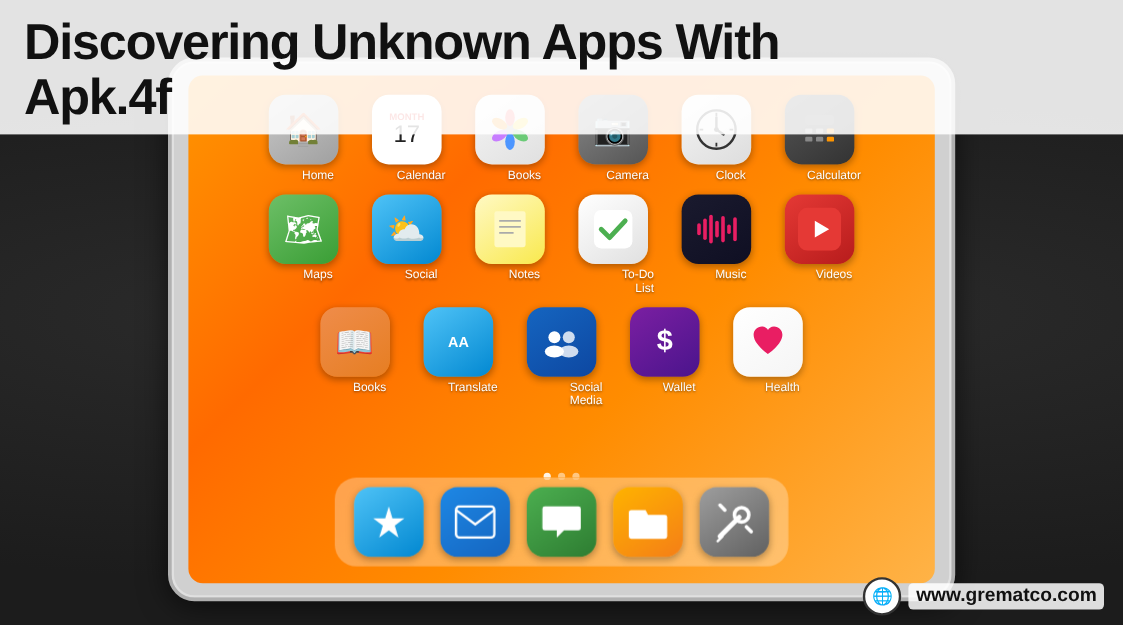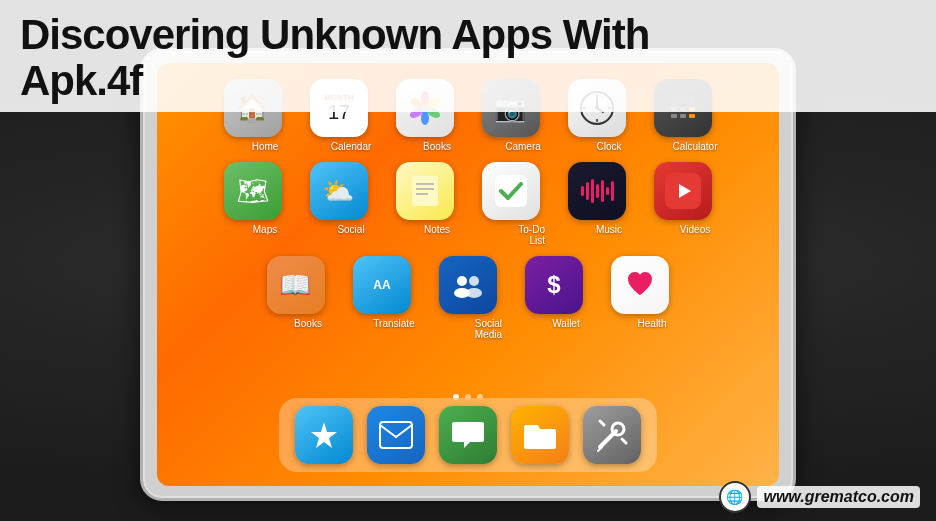--- a/index.html
+++ b/index.html
@@ -207,21 +207,20 @@
       justify-content: center;
       font-size: 14px;
     }
     .watermark-text {
       font-size: 16px;
       font-weight: 700;
       color: #111;
       background: rgba(255,255,255,0.85);
       padding: 2px 6px;
       border-radius: 4px;
-      font-style: italic;
     }
 
     
     .cal-header {
       font-size: 8px;
       font-weight: 700;
       color: #e53935;
       text-transform: uppercase;
       line-height: 1;
     }

